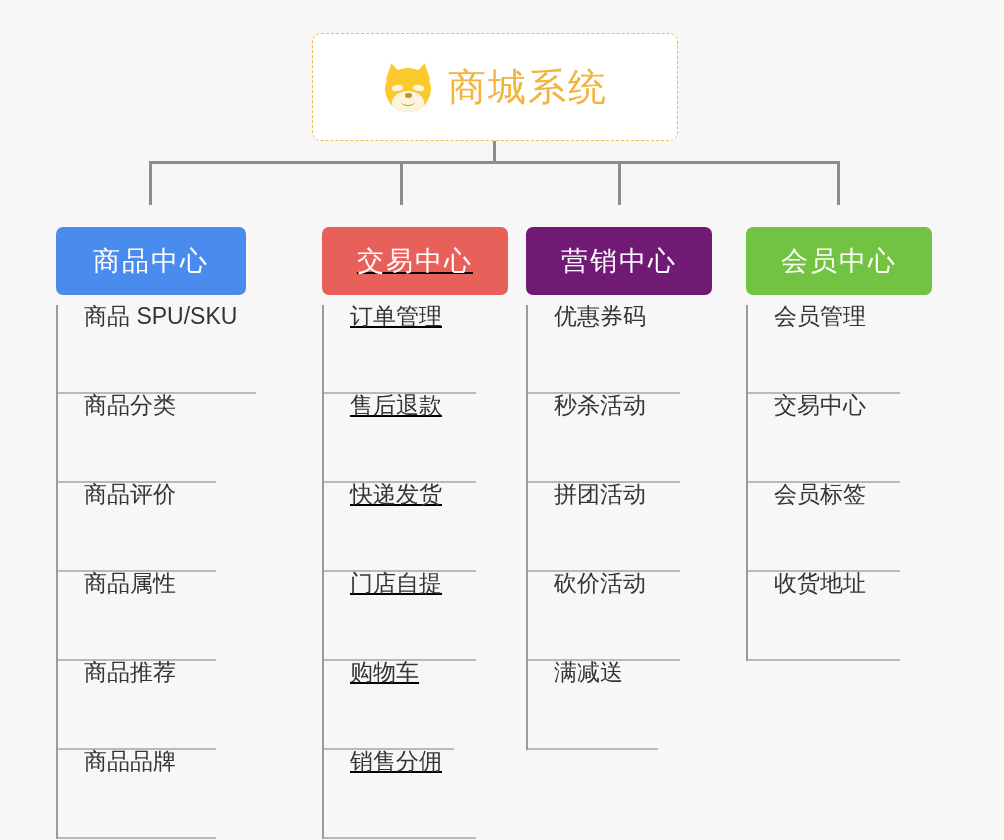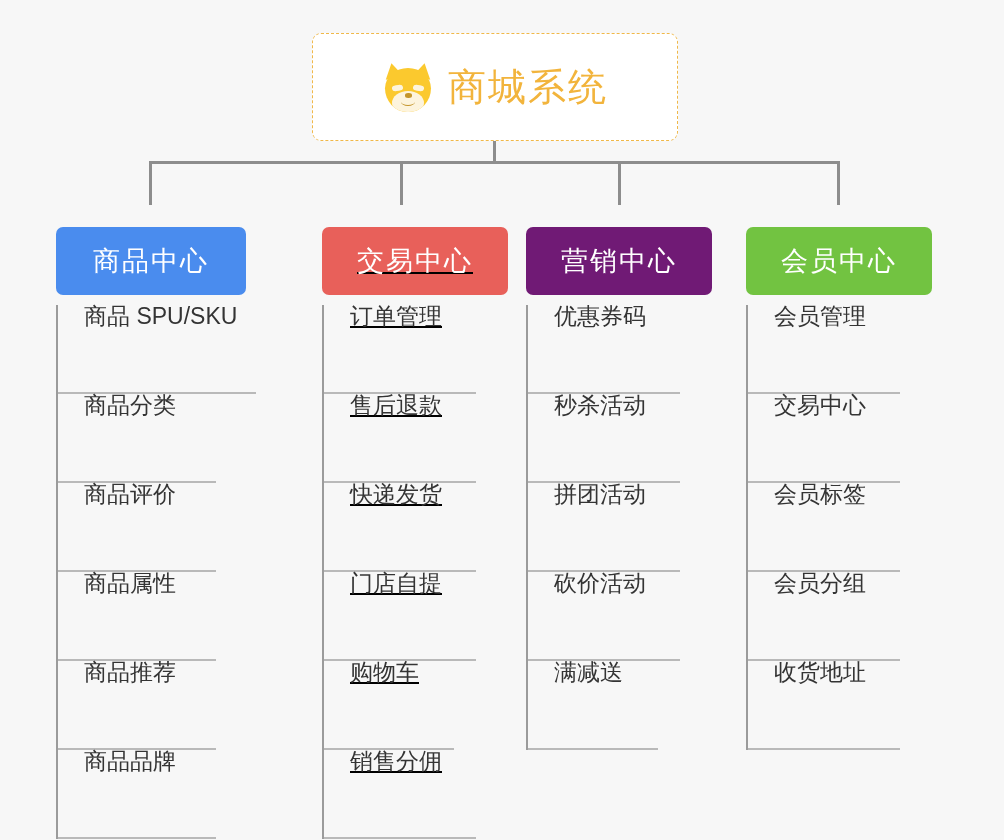--- a/index.html
+++ b/index.html
@@ -316,23 +316,19 @@
       </div>
       <div class="leaf">
         <span class="leaf-label">交易中心</span>
         <span class="leaf-rule" style="width: 152px;"></span>
       </div>
       <div class="leaf">
         <span class="leaf-label">会员标签</span>
         <span class="leaf-rule" style="width: 152px;"></span>
       </div>
       <div class="leaf">
-        <span class="leaf-label">会员分组</span>
-        <span class="leaf-rule" style="width: 152px;"></span>
-      </div>
-      <div class="leaf">
         <span class="leaf-label">收货地址</span>
         <span class="leaf-rule" style="width: 152px;"></span>
       </div>
     </div>
   </div>
 
 </div>
 
 </body></html>

